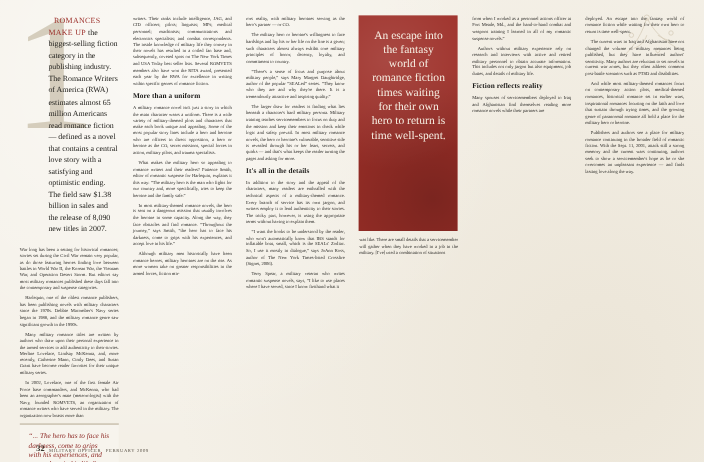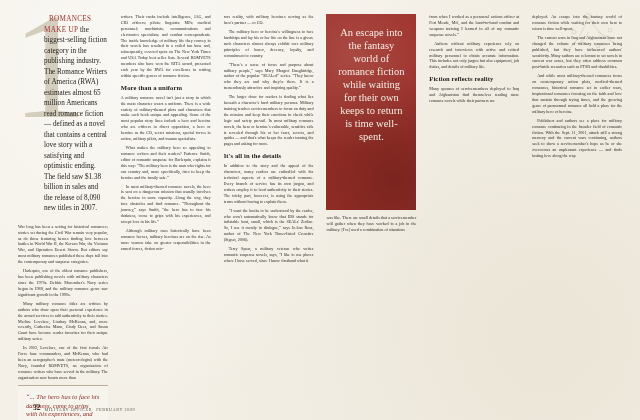--- a/index.html
+++ b/index.html
@@ -201,21 +201,21 @@
       <p>“There's a sense of focus and purpose about military people,” says Mary Margret Daughtridge, author of the popular “SEALed” series. “They know who they are and why they're there. It is a tremendously attractive and inspiring quality.”</p>
       <p>The larger draw for readers is finding what lies beneath a character's hard military persona. Military training teaches servicemembers to focus on duty and the mission and keep their emotions in check while logic and safety prevail. In most military romance novels, the hero or heroine's vulnerable, sensitive side is revealed through his or her fears, secrets, and quirks — and that's what keeps the reader turning the pages and asking for more.</p>
       <h3 class="sub">It's all in the details</h3>
       <p class="noindent">In addition to the story and the appeal of the characters, many readers are enthralled with the technical aspects of a military-themed romance. Every branch of service has its own jargon, and writers employ it to lend authenticity to their stories. The tricky part, however, is using the appropriate terms without having to explain them.</p>
       <p>“I want the books to be understood by the reader, who won't automatically know that IBS stands for inflatable boat, small, which is the SEALs' Zodiac. So, I use it mostly in dialogue,” says JoAnn Ross, author of The New York Times-listed Crossfire (Signet, 2006).</p>
       <p>Terry Spear, a military veteran who writes romantic suspense novels, says, “I like to use places where I have served, since I know firsthand what it</p>
     </div>
 
     <div class="col">
       <div class="redbox">
-        <div class="rq">An escape into the fantasy world of romance fiction while waiting for their own keeps to return is time well-spent.</div>
+        <div class="rq">An escape into the fantasy world of romance fiction times waiting for their own hero to return is time well-spent.</div>
       </div>
       <p class="noindent">was like. There are small details that a servicemember will gather when they have worked in a job in the military. [I've] used a combination of situations</p>
     </div>
 
     <div class="col">
       <p class="noindent">from when I worked as a personnel actions officer at Fort Meade, Md., and the hand-to-hand combat and weapons training I learned in all of my romantic suspense novels.”</p>
       <p>Authors without military experience rely on research and interviews with active and retired military personnel to obtain accurate information. This includes not only jargon but also equipment, job duties, and details of military life.</p>
       <h3 class="sub">Fiction reflects reality</h3>
       <p class="noindent">Many spouses of servicemembers deployed to Iraq and Afghanistan find themselves reading more romance novels while their partners are</p>
     </div>

